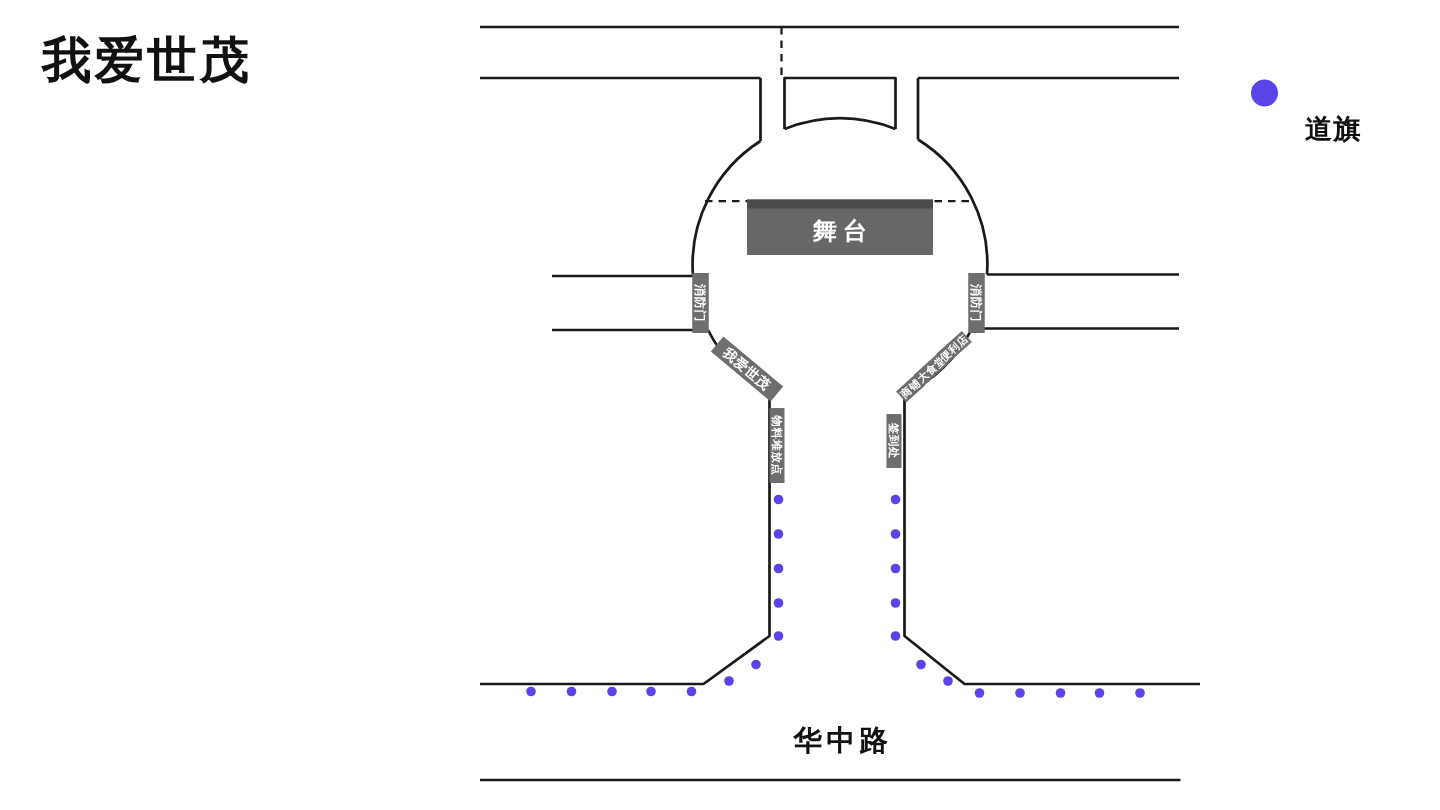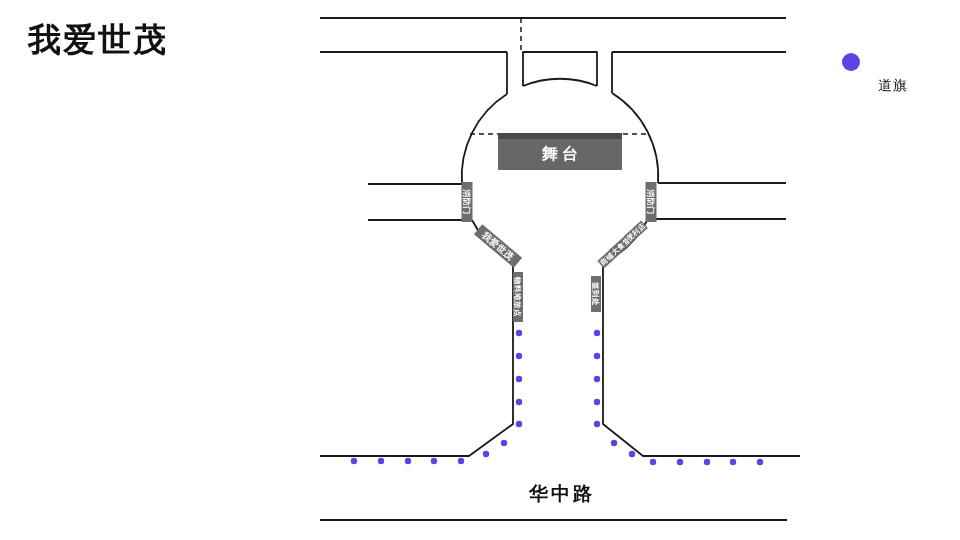--- a/index.html
+++ b/index.html
@@ -4,21 +4,21 @@
 <style>
   html,body{margin:0;padding:0;background:#fff;}
   .page{position:relative;width:960px;height:540px;background:#ffffff;overflow:hidden;
         font-family:"Liberation Sans", sans-serif;}
   .title{position:absolute;left:28px;top:18px;font-size:33px;font-weight:700;
          color:#111;letter-spacing:2px;}
   .legend{position:absolute;top:50px;right:52px;}
   .legend-row{display:flex;align-items:center;height:24px;margin-bottom:10px;}
   .legend-dot{width:18px;height:18px;border-radius:50%;background:#5a44e8;margin-left:14px;margin-right:18px;}
   .legend-dash{width:46px;height:0;border-top:2px dashed #111;margin-right:10px;}
-  .legend-label{font-size:14px;font-weight:400;color:#111;letter-spacing:1px;margin-top:48px;}
+  .legend-label{font-size:18px;font-weight:700;color:#111;letter-spacing:1px;margin-top:48px;}
   svg.map{position:absolute;left:0;top:0;}
   .stage-text{fill:#ffffff;font-family:"Liberation Sans",sans-serif;font-size:16px;
               font-weight:700;text-anchor:middle;letter-spacing:4px;}
   .road-text{fill:#111;font-family:"Liberation Sans",sans-serif;font-size:19px;
              font-weight:700;text-anchor:middle;letter-spacing:3px;}
   .venue-text{font-family:"Liberation Sans",sans-serif;font-weight:700;}
 </style>
 </head>
 <body>
 

